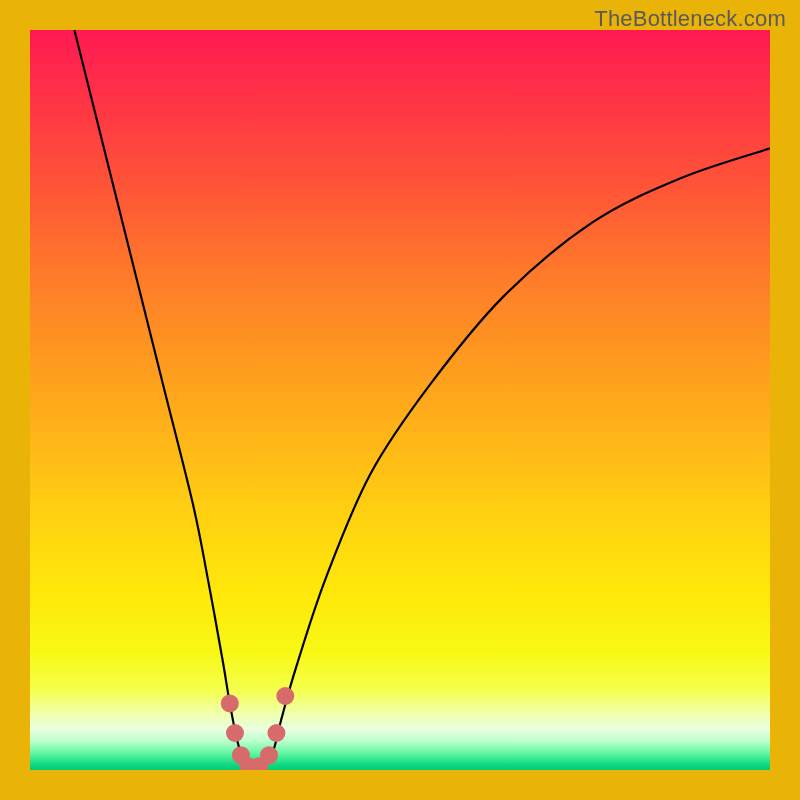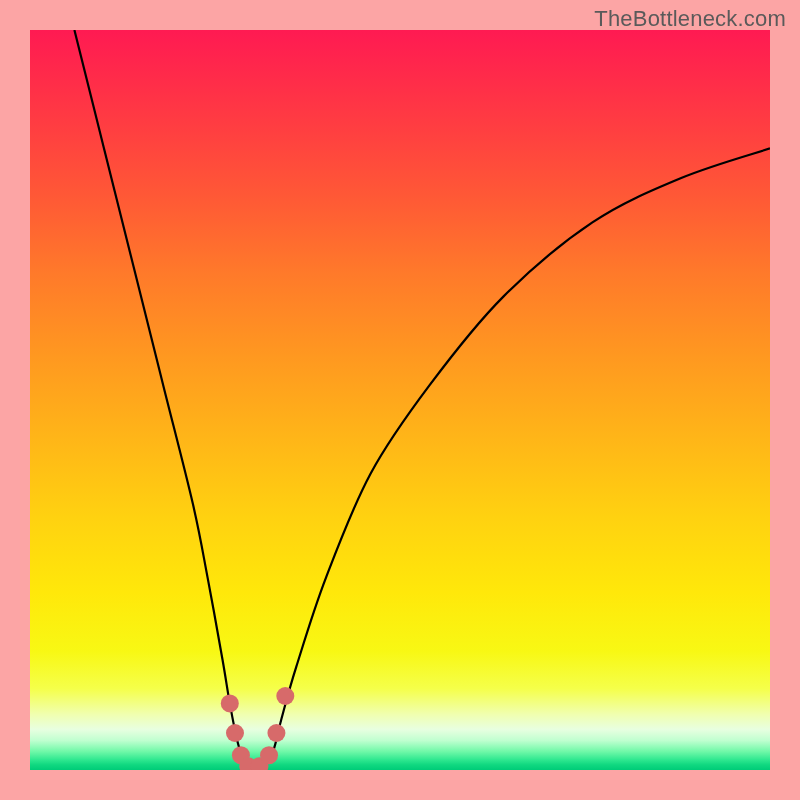--- a/index.html
+++ b/index.html
@@ -8,21 +8,21 @@
     width: 800px;
     height: 800px;
     overflow: hidden;
     background: #000;
     font-family: Arial, Helvetica, sans-serif;
   }
   .frame {
     position: relative;
     width: 800px;
     height: 800px;
-    background: #fca5a5;
+    background: #eab308;
   }
   .plot-area {
     position: absolute;
     left: 30px;
     top: 30px;
     width: 740px;
     height: 740px;
     background: linear-gradient(
       to bottom,
       #ff1a52 0%,

